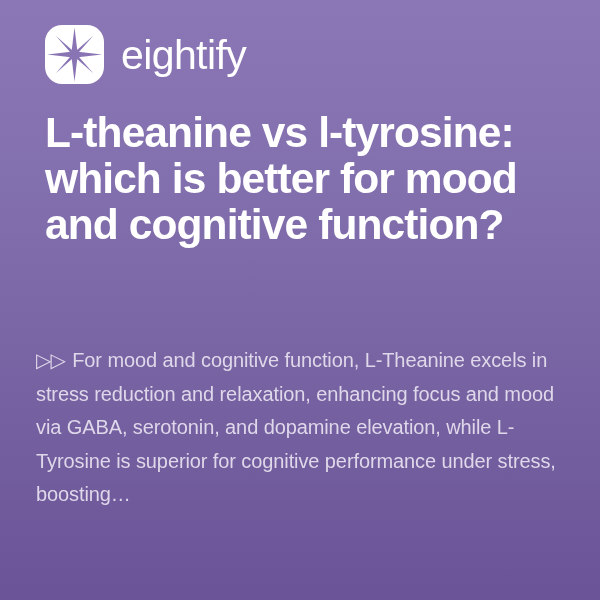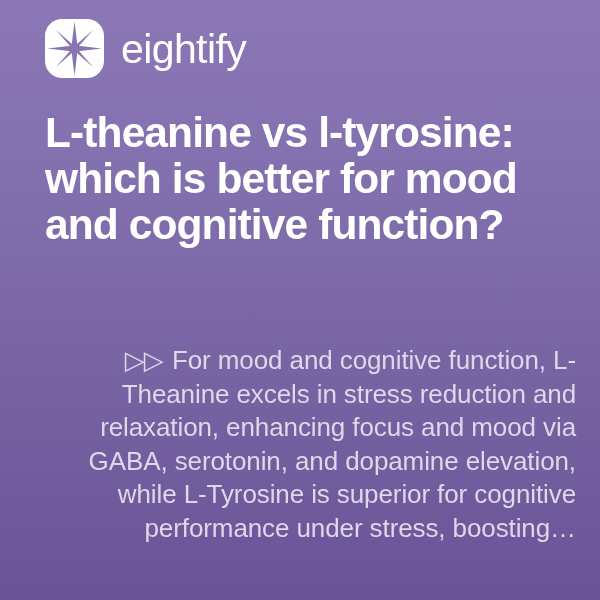--- a/index.html
+++ b/index.html
@@ -17,21 +17,21 @@
   .card {
     position:relative;
     width:600px; height:600px;
     background:linear-gradient(180deg, #8C77B6 0%, #8370AE 28%, #7A66A5 55%, #715C9D 80%, #6B5398 100%);
     overflow:hidden;
   }
 
   
   .brand {
     position:absolute;
-    left:45px; top:19px;
+    left:45px; top:25px;
     display:flex;
     align-items:center;
     gap:17px;
   }
 
   .logo-mark {
     position:relative;
     width:59px; height:59px;
     flex:0 0 59px;
   }
@@ -57,29 +57,28 @@
     font-size:42.5px;
     font-weight:700;
     line-height:46px;
     letter-spacing:-0.9px;
     white-space:pre-line;
   }
 
   
   .summary {
     position:absolute;
-    left:56px; top:344px;
+    left:36px; top:344px;
     width:520px;
     color:#DFD8EA;
-    font-size:26px;
+    font-size:20px;
     font-weight:400;
     line-height:33.5px;
     letter-spacing:-0.1px;
     white-space:pre-line;
-    text-align:right;
   }
 
   .summary .marker {
     letter-spacing:-1px;
     margin-right:2px;
   }
 </style>
 </head>
 <body>
 

